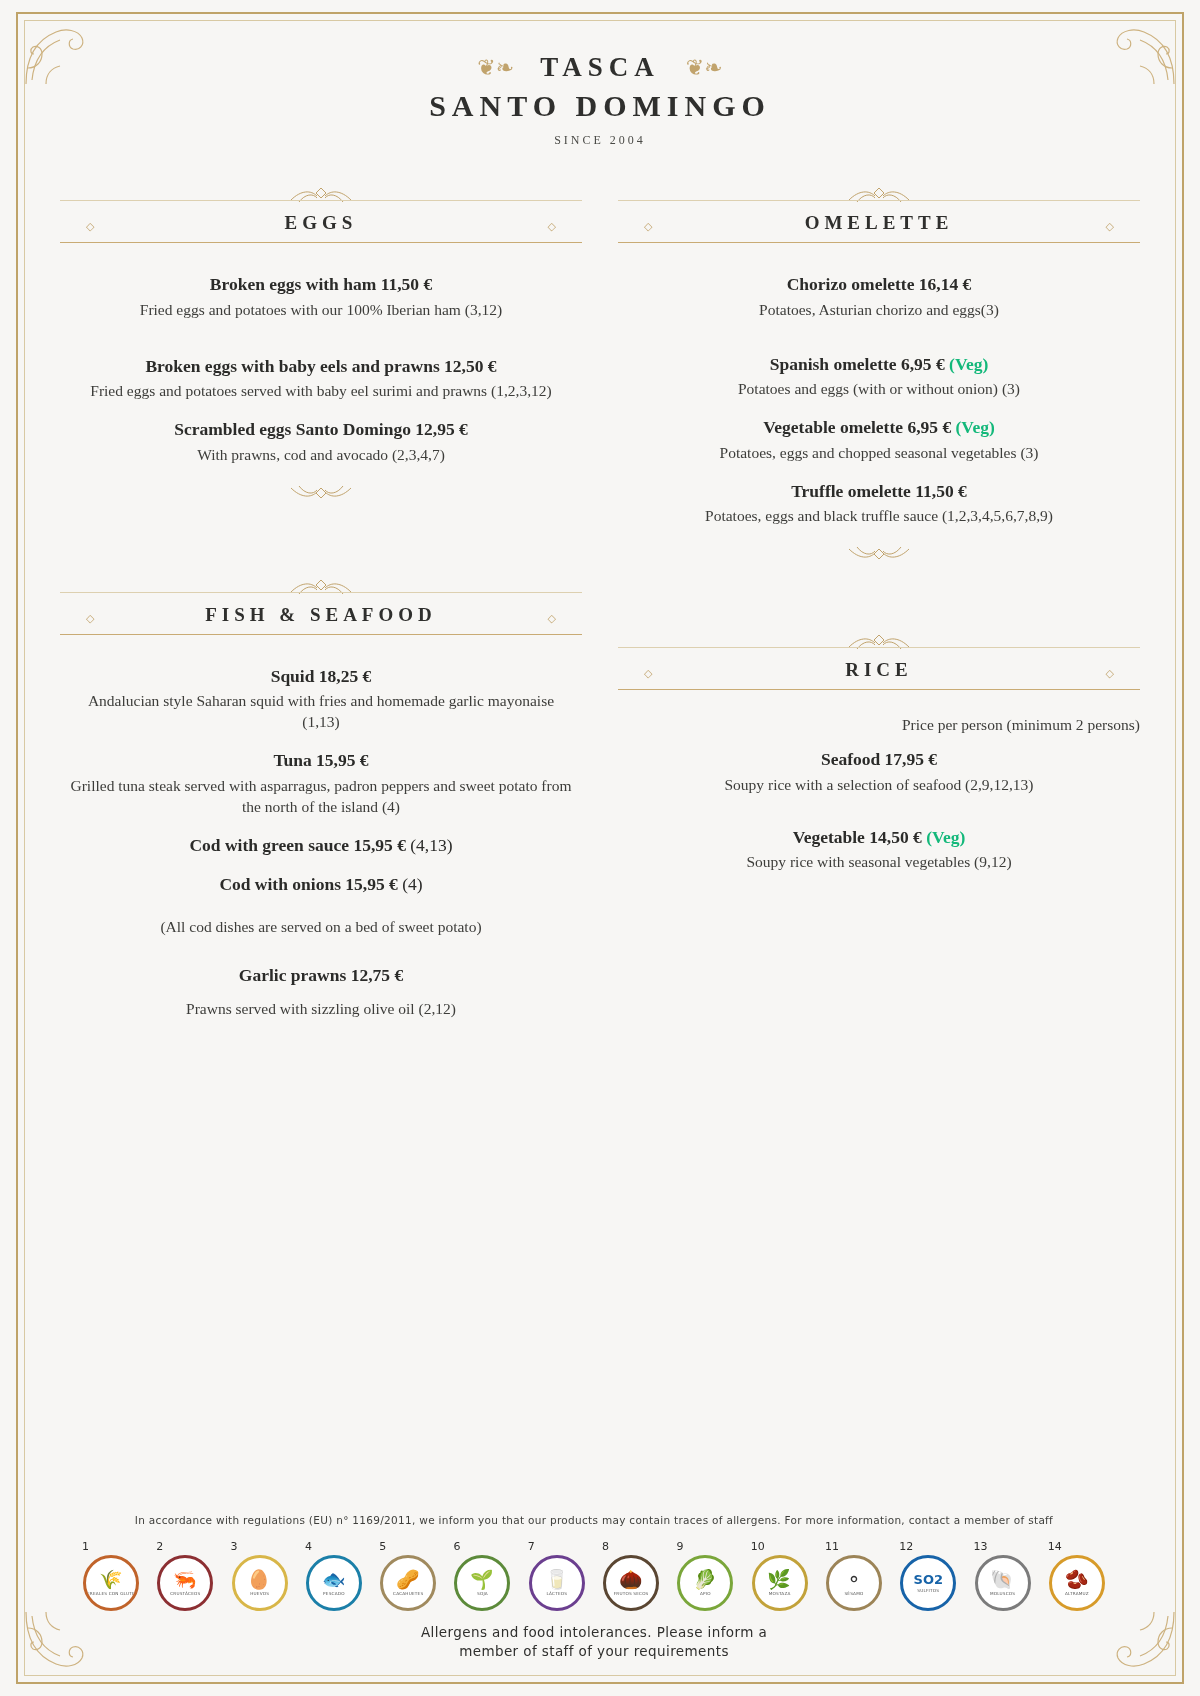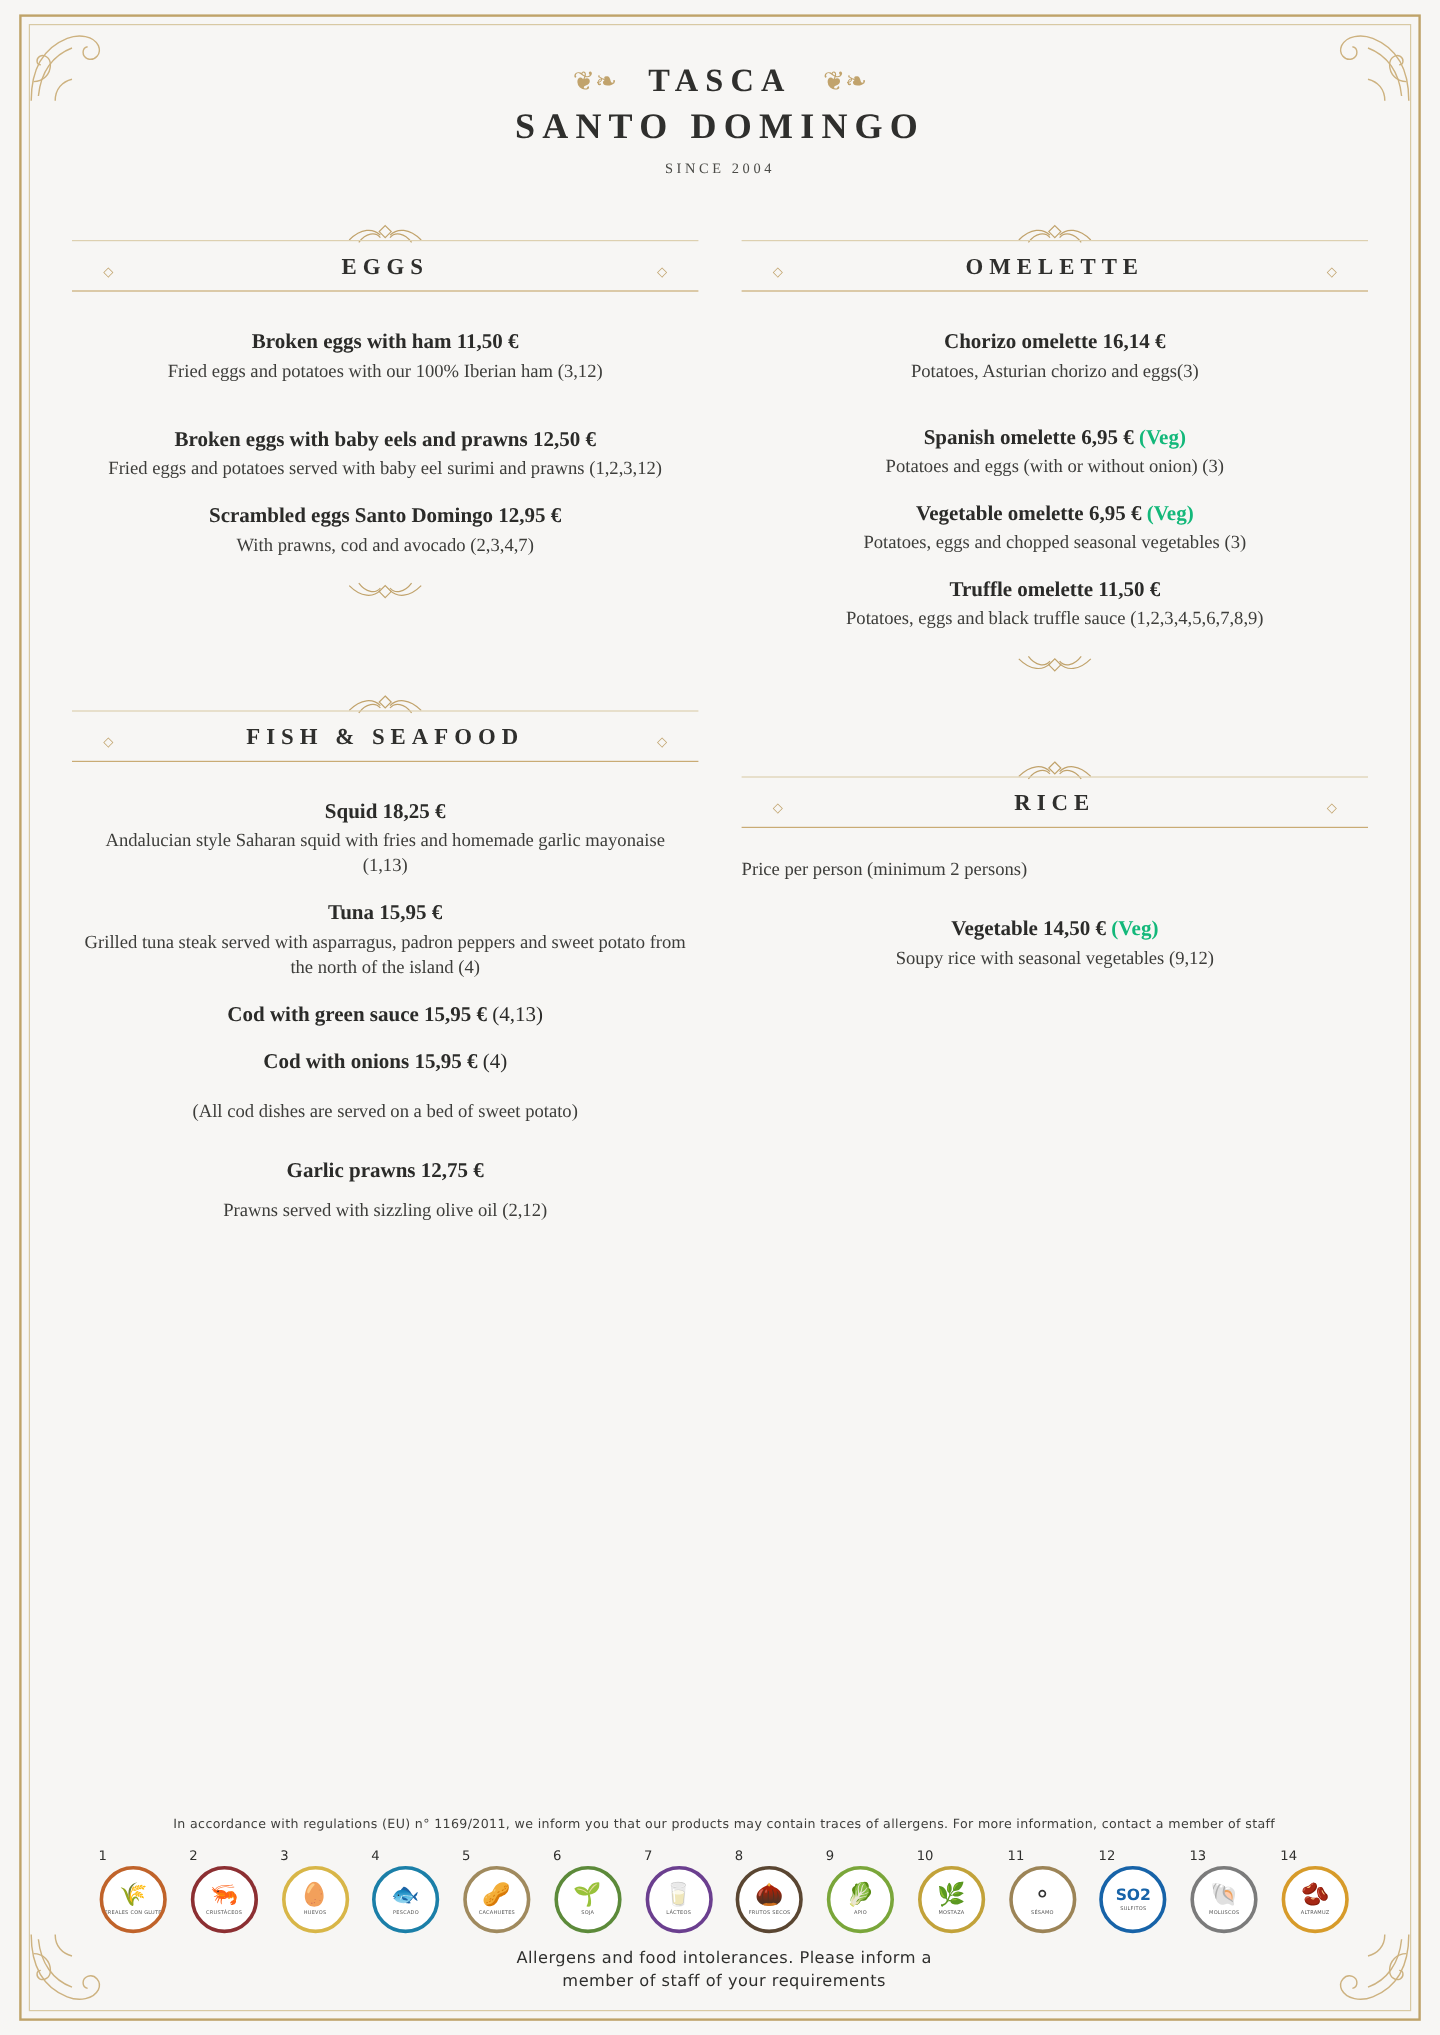--- a/index.html
+++ b/index.html
@@ -150,37 +150,37 @@
   }
   .veg { color: #13b87a; font-weight: 700; }
   .allerg-inline { font-weight: 400; }
   .item-desc {
     font-size: 15.5px;
     color: #3d3d3a;
     line-height: 1.35;
     margin-top: 3px;
     padding: 0 26px;
   }
-  .note { font-size: 15.5px; color: #3d3d3a; text-align: left; margin: 10px 0 14px; }
+  .note { font-size: 15.5px; color: #3d3d3a; text-align: right; margin: 10px 0 14px; }
 
   .sec-foot {
     text-align: center;
     color: #c1a36c;
     margin-top: 10px;
     height: 26px;
   }
   .sec-foot svg { display:block; margin: 0 auto; }
 
   .gap-between { height: 62px; }
 
   
   .footer {
     position: absolute;
     left: 40px;
-    right: 33px;
+    right: 52px;
     bottom: 34px;
     text-align: center;
   }
   .legal {
     font-size: 10.5px;
     letter-spacing: 0.3px;
     color: #3f3f3c;
     font-family: "DejaVu Sans", sans-serif;
     margin-bottom: 14px;
   }
@@ -428,20 +428,24 @@
               <path d="M78 18 c6 -8 14 -9 18 -4 M122 18 c-6 -8 -14 -9 -18 -4"></path>
             </svg>
           </div>
           <div class="sec-title-wrap">
             <span class="diamond l">◇</span>
             <div class="sec-title">RICE</div>
             <span class="diamond r">◇</span>
           </div>
           <div class="note" style="margin-top:26px">Price per person (minimum 2 persons)</div>
           <div class="items" style="margin-top:10px">
+            <div class="item">
+              <div class="item-name">Seafood 17,95 €</div>
+              <div class="item-desc">Soupy rice with a selection of seafood (2,9,12,13)</div>
+            </div>
             <div style="height:14px"></div>
             <div class="item">
               <div class="item-name"><span>Vegetable 14,50 €</span> <span class="veg">(Veg)</span></div>
               <div class="item-desc">Soupy rice with seasonal vegetables (9,12)</div>
             </div>
           </div>
         </div>
 
       </div>
     </div>

